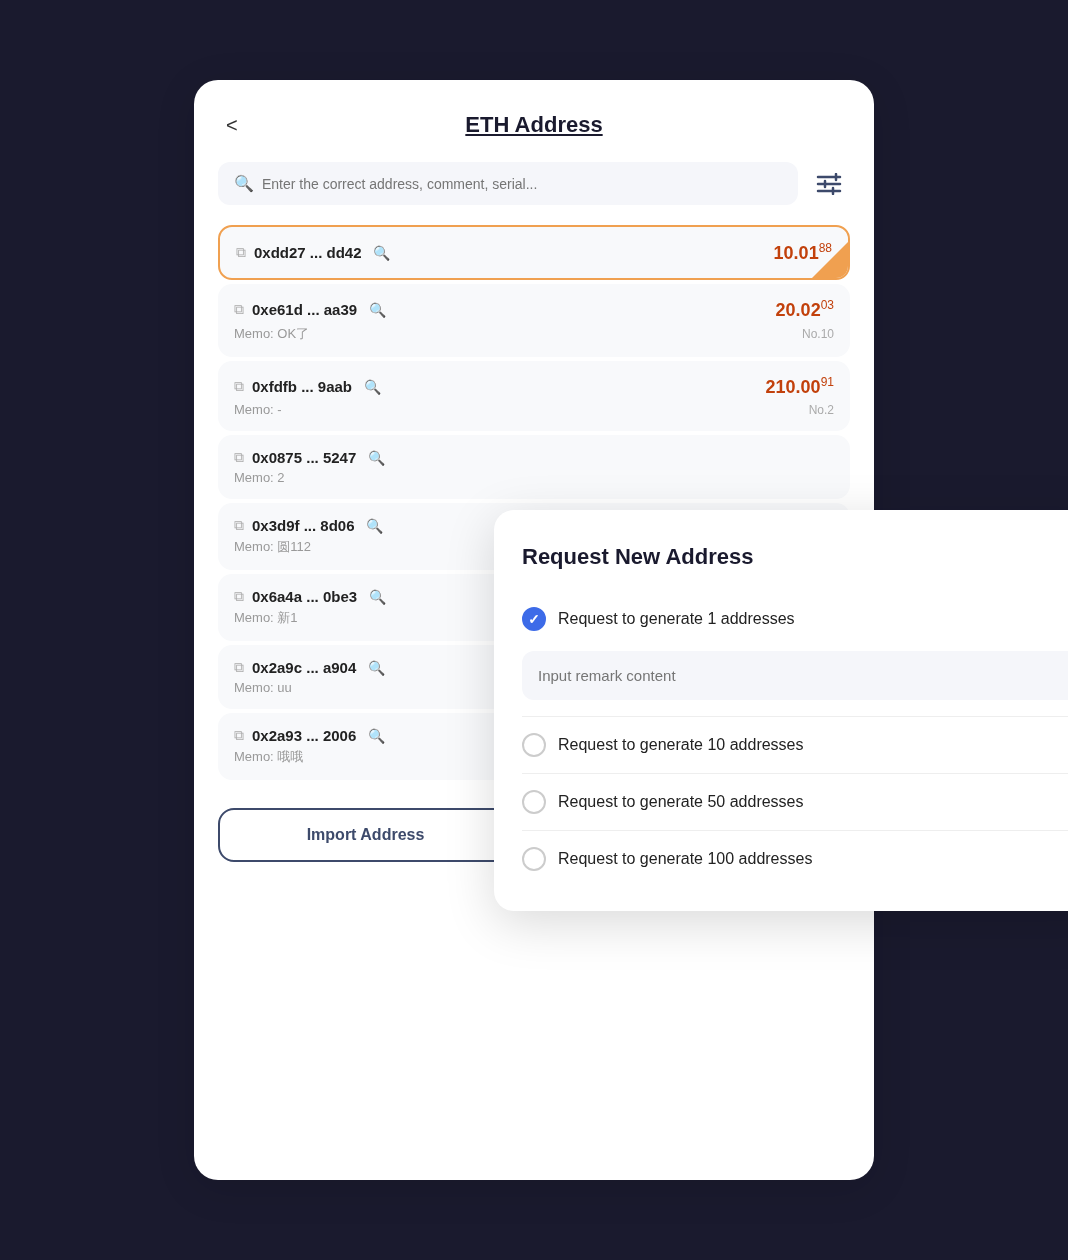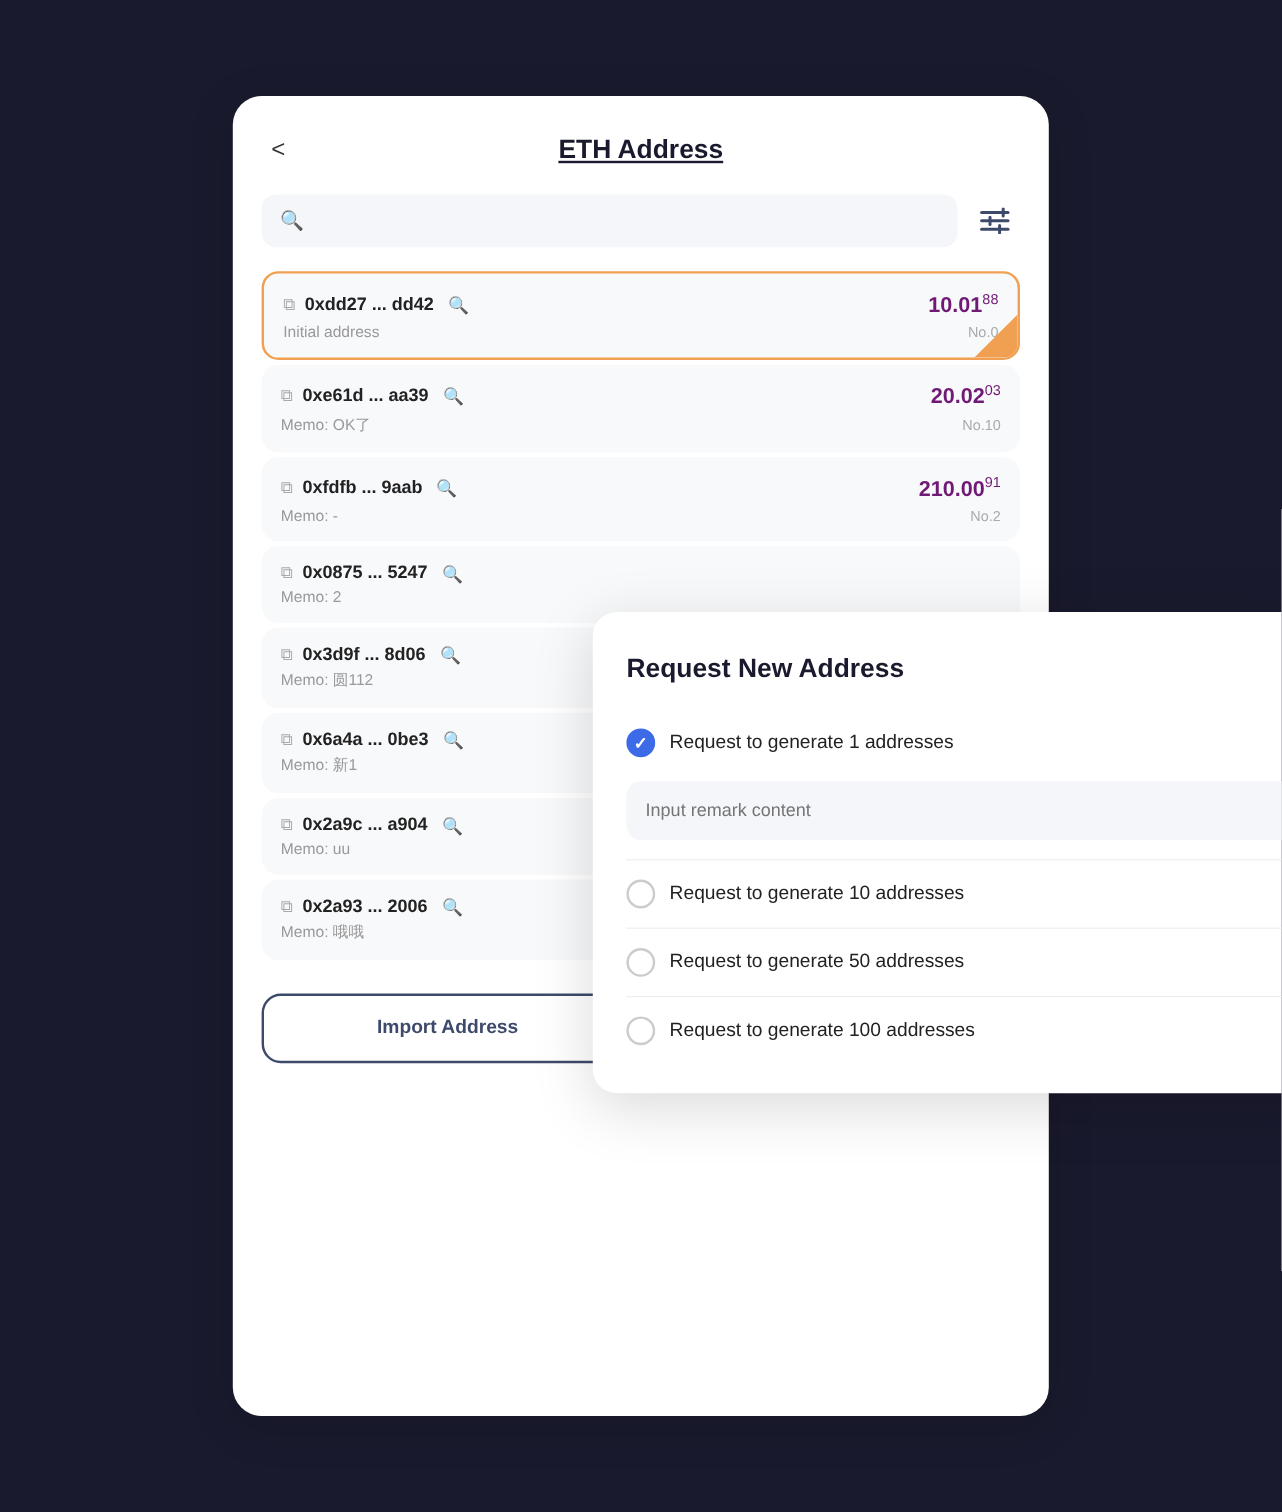--- a/index.html
+++ b/index.html
@@ -134,21 +134,21 @@
 
     .search-addr-icon {
       color: #aaa;
       font-size: 14px;
       margin-left: 4px;
     }
 
     .amount {
       font-size: 18px;
       font-weight: 700;
-      color: #701a75;
+      color: #c2410c;
     }
 
     .amount sup {
       font-size: 12px;
       font-weight: 500;
       vertical-align: super;
     }
 
     .address-item-bottom {
       display: flex;
@@ -179,21 +179,21 @@
     }
 
     .footer-btns {
       display: flex;
       gap: 16px;
       margin-top: 28px;
     }
 
     .import-btn {
       flex: 1;
-      padding: 18px;
+      padding: 3px;
       border: 2px solid #3d4a6b;
       background: white;
       border-radius: 16px;
       font-size: 16px;
       font-weight: 600;
       color: #3d4a6b;
       cursor: pointer;
     }
 
     .request-btn {
@@ -313,20 +313,21 @@
   <div class="header">
     <button class="back-btn">
       <span>&lt;</span>
     </button>
     <h1 class="page-title">ETH Address</h1>
   </div>
 
   <div class="search-row">
     <div class="search-box">
       <span class="search-icon-svg">🔍</span>
+      <input class="search-input" type="text" placeholder="Enter the correct address, comment, serial..." style="">
     </div>
     <button class="filter-btn">
       <svg width="26" height="22" viewBox="0 0 26 22">
         <line x1="2" y1="4" x2="24" y2="4" stroke="#3d4a6b" stroke-width="2.5" stroke-linecap="round"></line>
         <line x1="2" y1="11" x2="24" y2="11" stroke="#3d4a6b" stroke-width="2.5" stroke-linecap="round"></line>
         <line x1="2" y1="18" x2="24" y2="18" stroke="#3d4a6b" stroke-width="2.5" stroke-linecap="round"></line>
         <line x1="20" y1="1" x2="20" y2="7" stroke="#3d4a6b" stroke-width="2.5" stroke-linecap="round"></line>
         <line x1="9" y1="8" x2="9" y2="14" stroke="#3d4a6b" stroke-width="2.5" stroke-linecap="round"></line>
         <line x1="17" y1="15" x2="17" y2="21" stroke="#3d4a6b" stroke-width="2.5" stroke-linecap="round"></line>
       </svg>
@@ -339,24 +340,20 @@
       <div class="address-item-top">
         <div class="address-left">
           <span class="copy-icon">⧉</span>
           <span class="address-text">0xdd27 ... dd42</span>
           <span class="search-addr-icon">🔍</span>
         </div>
         <span class="amount">
           <span>10.01</span><sup>88</sup>
         </span>
       </div>
-      <div class="address-item-bottom">
-        <span class="memo-text">Initial address</span>
-        <span class="no-badge">No.0</span>
-      </div>
       <div class="orange-corner"></div>
     </div>
 
     <div class="address-item">
       <div class="address-item-top">
         <div class="address-left">
           <span class="copy-icon">⧉</span>
           <span class="address-text">0xe61d ... aa39</span>
           <span class="search-addr-icon">🔍</span>
         </div>

